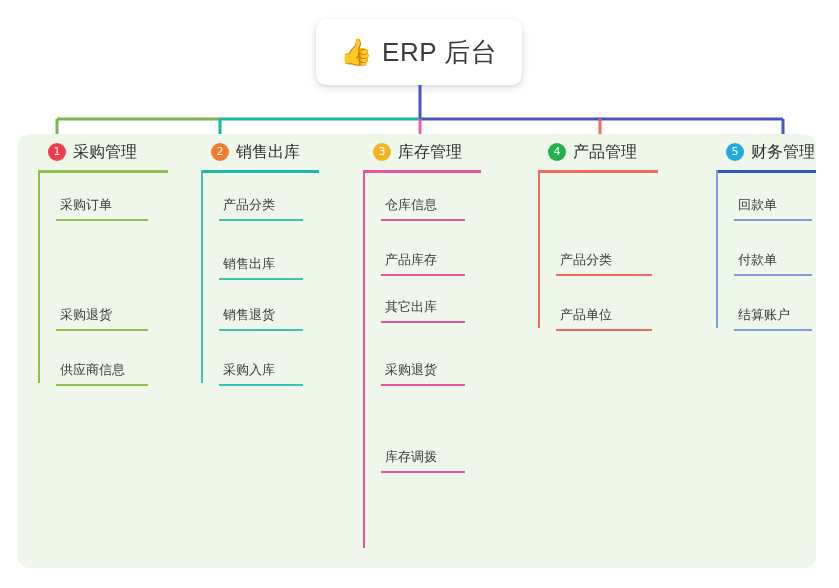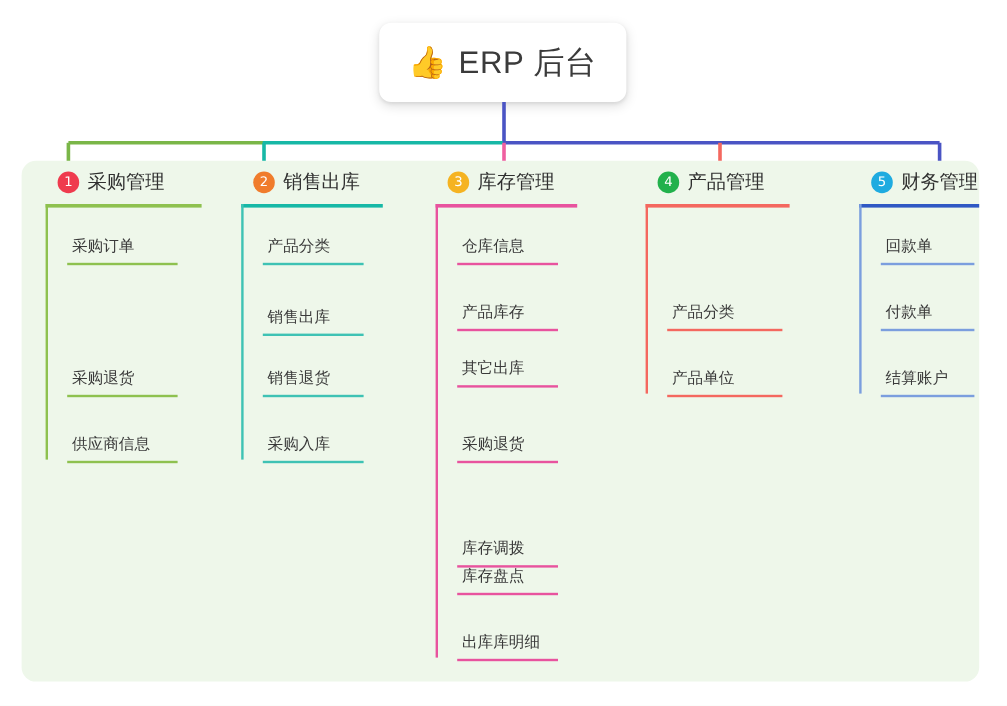--- a/index.html
+++ b/index.html
@@ -222,28 +222,20 @@
           <div class="leaf-rule" style="background: rgb(232, 83, 158);"></div>
         </div>
         <div class="leaf" style="top: 227px; width: 84px;">
           <span class="leaf-text">采购退货</span>
           <div class="leaf-rule" style="background: rgb(232, 83, 158);"></div>
         </div>
         <div class="leaf" style="top: 282px; width: 84px; margin-top: 32px;">
           <span class="leaf-text">库存调拨</span>
           <div class="leaf-rule" style="background: rgb(232, 83, 158);"></div>
         </div>
-        <div class="leaf" style="top: 337px; width: 84px;">
-          <span class="leaf-text">库存盘点</span>
-          <div class="leaf-rule" style="background: rgb(232, 83, 158);"></div>
-        </div>
-        <div class="leaf" style="top: 392px; width: 84px;">
-          <span class="leaf-text">出库库明细</span>
-          <div class="leaf-rule" style="background: rgb(232, 83, 158);"></div>
-        </div>
       </div>
       <div class="column" style="left: 512px;">
         <div class="col-header">
           <span class="badge" style="background: rgb(34, 177, 76);">4</span>
           <span class="col-title">产品管理</span>
         </div>
         <div class="col-rule" style="width: 120px; background: rgb(244, 104, 95); height: 3px;"></div>
         <div class="col-spine" style="background: rgb(244, 104, 95); height: 158px;"></div>
         <div class="leaf" style="top: 117px; width: 96px;">
           <span class="leaf-text">产品分类</span>

